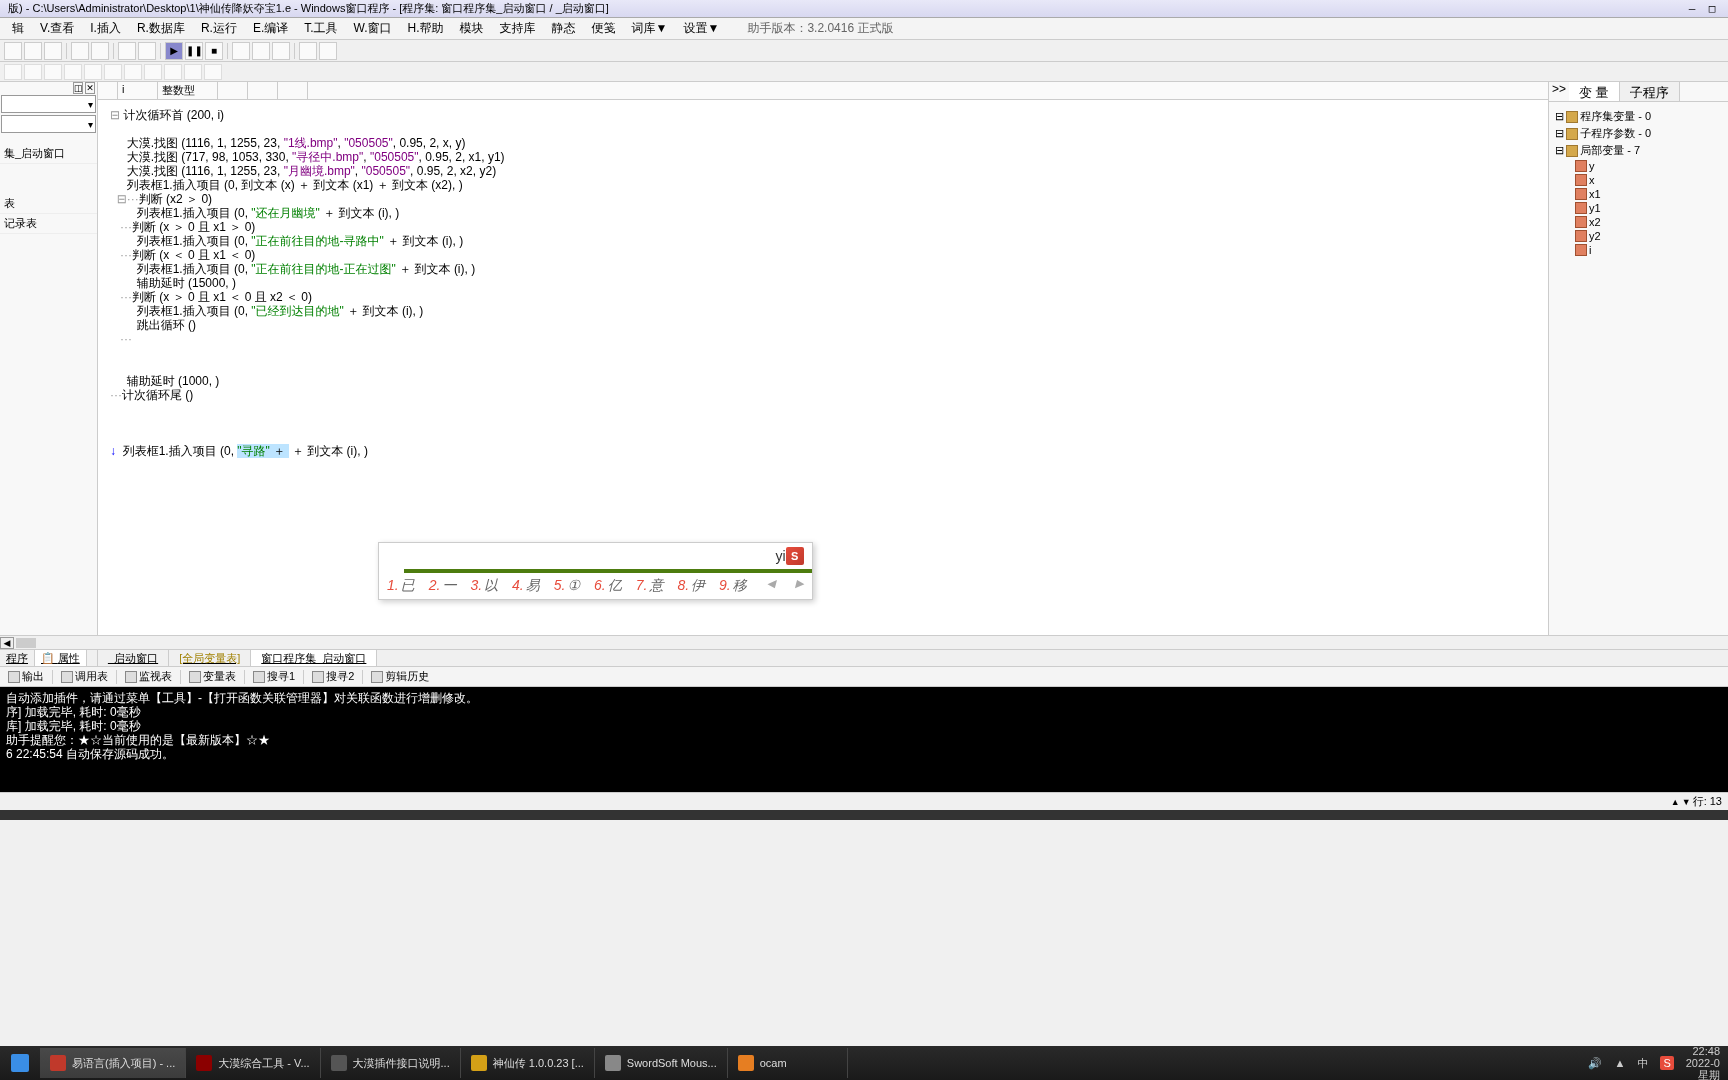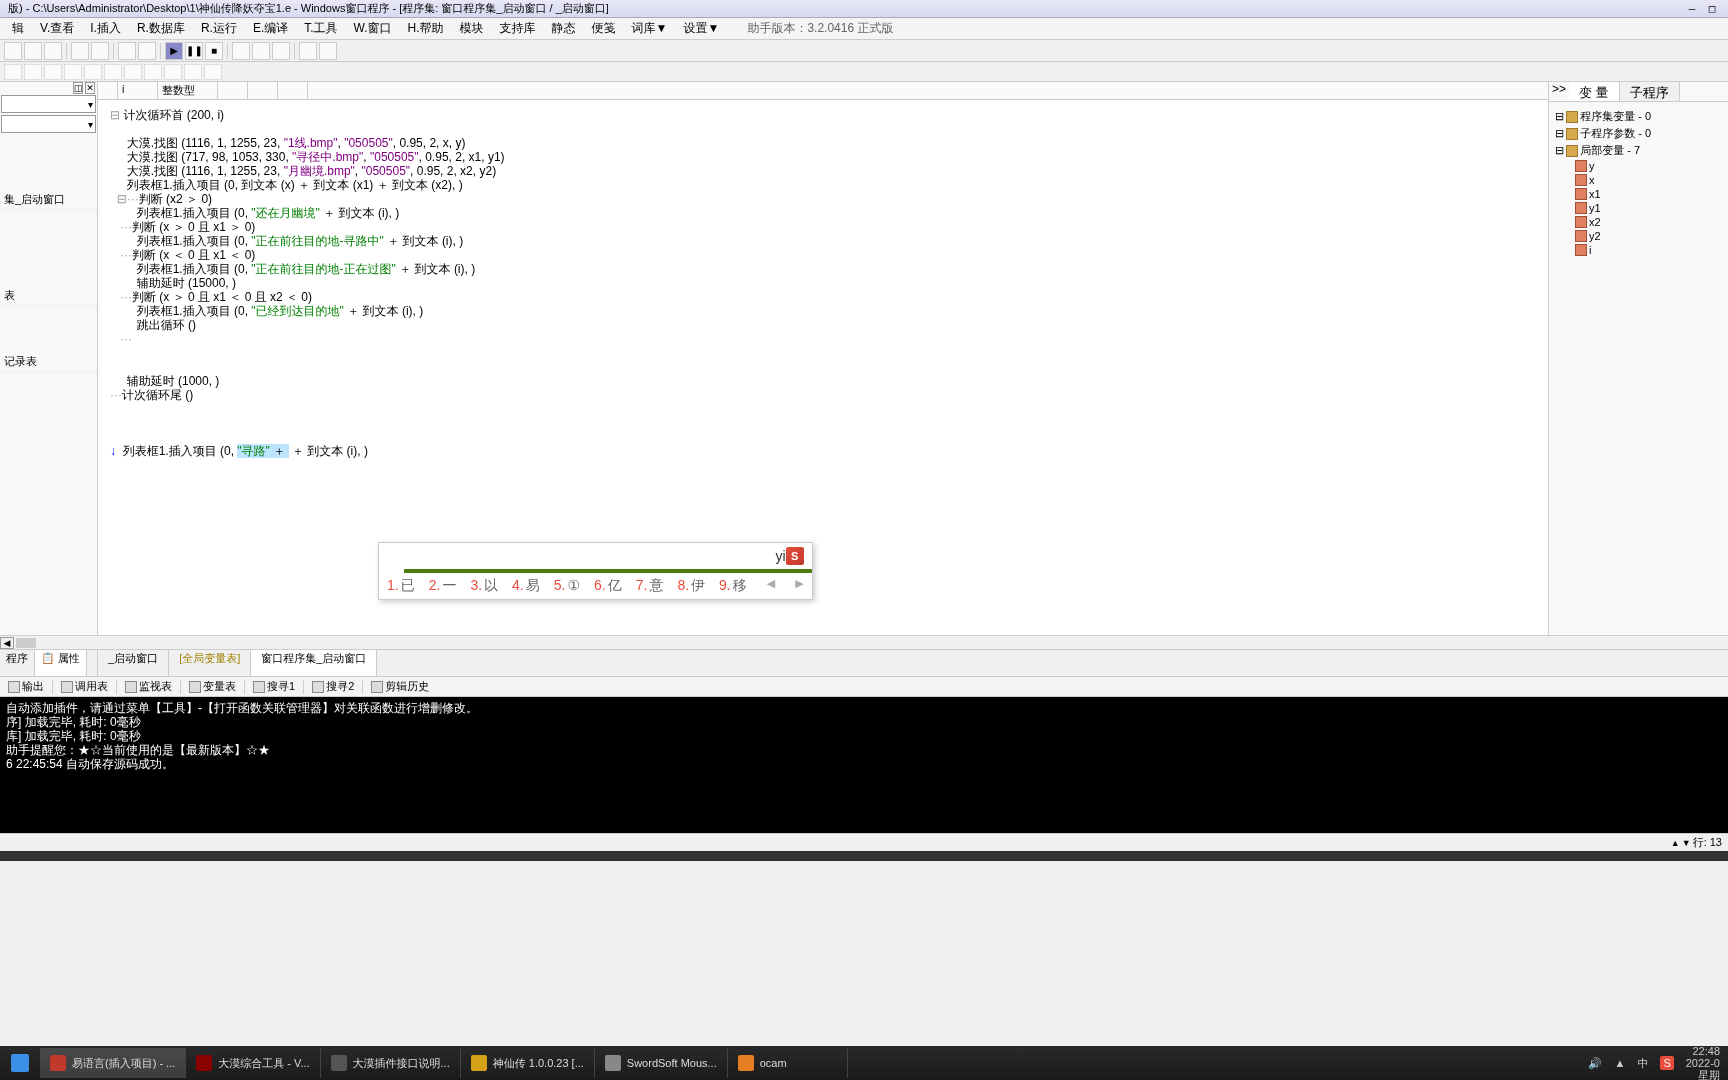--- a/index.html
+++ b/index.html
@@ -13,62 +13,62 @@
 .toolbar { background: #f0f0f0; height: 22px; display: flex; align-items: center; border-bottom: 1px solid #ccc; padding: 0 4px; gap: 2px; }
 .toolbar .btn { width: 18px; height: 18px; border: 1px solid #ccc; background: #fafafa; font-size: 10px; text-align: center; line-height: 16px; }
 .toolbar .sep { width: 1px; height: 16px; background: #ccc; margin: 0 2px; }
 .toolbar2 { background: #f0f0f0; height: 20px; display: flex; align-items: center; border-bottom: 1px solid #ccc; padding: 0 4px; gap: 2px; }
 .toolbar2 .btn { width: 18px; height: 16px; border: 1px solid #ddd; background: #fafafa; font-size: 9px; text-align: center; }
 .main-area { display: flex; height: 553px; }
 .left-panel { width: 98px; background: #f8f8f8; border-right: 1px solid #ccc; display: flex; flex-direction: column; }
 .left-panel .small-tabs { height: 12px; display: flex; justify-content: flex-end; font-size: 9px; gap: 2px; padding-right: 2px; }
 .left-panel .small-tabs span { width: 10px; border: 1px solid #999; text-align: center; line-height: 10px; }
 .left-panel .combo { height: 18px; border: 1px solid #999; margin: 1px; background: white; font-size: 10px; padding: 0 2px; display: flex; justify-content: space-between; align-items: center; }
-.left-panel .tree-item { padding: 2px 4px; font-size: 11px; border-bottom: 1px solid #eee; margin-top: 46px; }
+.left-panel .tree-item { padding: 2px 4px; font-size: 11px; border-bottom: 1px solid #eee; }
 .code-area { flex: 1; background: white; position: relative; overflow: hidden; }
 .var-table { height: 18px; display: flex; border-bottom: 1px solid #ccc; background: #fafafa; }
 .var-table .cell { border-right: 1px solid #ccc; padding: 1px 4px; font-size: 11px; }
 .code-content { padding: 8px 12px; font-family: "NSimSun", SimSun, monospace; font-size: 12px; line-height: 14px; position: relative; }
 .code-line { white-space: pre; color: #000; }
 .code-line .str { color: #800080; }
 .code-line .grn { color: #008000; }
 .code-line .dots { color: #999; }
 .ime-popup { position: absolute; top: 460px; left: 280px; background: white; border: 1px solid #ccc; box-shadow: 2px 2px 6px rgba(0,0,0,0.2); }
 .ime-input { padding: 4px 8px; font-size: 14px; color: #333; border-bottom: 4px solid #4d7c0f; display: flex; justify-content: flex-end; align-items: center; margin-left: 25px; }
 .ime-logo { width: 18px; height: 18px; background: linear-gradient(135deg,#e74c3c,#c0392b); color: white; font-size: 11px; text-align: center; line-height: 18px; border-radius: 2px; font-weight: bold; }
-.ime-candidates { padding: 4px 8px; display: flex; gap: 14px; font-size: 14px; }
+.ime-candidates { padding: 4px 8px; display: flex; gap: 14px; font-size: 14px; font-style: italic; }
 .ime-candidates .cand { color: #666; }
 .ime-candidates .cand .num { color: #e74c3c; margin-right: 2px; }
 .ime-candidates .nav { color: #aaa; font-size: 11px; margin-left: 6px; }
 .right-panel { width: 180px; background: #f8f8f8; border-left: 1px solid #ccc; }
 .right-tabs { height: 20px; display: flex; border-bottom: 1px solid #ccc; }
 .right-tabs .tab { padding: 2px 10px; border-right: 1px solid #ccc; font-size: 13px; background: #f0f0f0; }
 .right-tabs .tab.active { background: white; }
 .right-tabs .exp { width: 20px; text-align: center; }
 .right-tree { padding: 6px; font-size: 11px; }
 .right-tree .node { padding: 1px 0; display: flex; align-items: center; gap: 2px; }
 .right-tree .icon { width: 12px; height: 12px; display: inline-block; }
 .right-tree .icon.folder { background: #d4a84b; border: 1px solid #a07830; }
 .right-tree .icon.num { background: #e08060; border: 1px solid #a05030; }
 .right-tree .child { margin-left: 20px; }
-.bottom-tabs-row { height: 28px; background: #f0f0f0; display: flex; border-top: 1px solid #ccc; border-bottom: 1px solid #ccc; }
+.bottom-tabs-row { height: 18px; background: #f0f0f0; display: flex; border-top: 1px solid #ccc; border-bottom: 1px solid #ccc; text-decoration: underline; }
 .bottom-tabs-row .left-t { display: flex; width: 98px; border-right: 1px solid #ccc; }
 .bottom-tabs-row .left-t .t { padding: 1px 6px; border-right: 1px solid #ccc; font-size: 11px; }
 .bottom-tabs-row .left-t .t.active { background: white; }
 .bottom-tabs-row .right-t { display: flex; }
 .bottom-tabs-row .right-t .t { padding: 1px 10px; border-right: 1px solid #ccc; font-size: 11px; }
 .bottom-tabs-row .right-t .t.yellow { color: #a08000; }
 .scroll-strip { height: 14px; background: #f0f0f0; border-top: 1px solid #ccc; display: flex; align-items: center; }
 .scroll-strip .arr { width: 14px; text-align: center; font-size: 9px; border: 1px solid #999; }
 .scroll-strip .thumb { width: 20px; height: 10px; background: #ccc; margin-left: 2px; }
 .bottom-toolbar { height: 20px; background: #f4f4f4; border-bottom: 1px solid #ccc; display: flex; align-items: center; gap: 2px; padding: 0 4px; }
 .bottom-toolbar .bt { padding: 1px 4px; font-size: 11px; display: flex; align-items: center; gap: 2px; }
 .bottom-toolbar .bt .ic { width: 12px; height: 12px; border: 1px solid #888; background: #ddd; }
 .bottom-toolbar .sep { width: 1px; height: 14px; background: #ccc; margin: 0 2px; }
-.console { height: 136px; background: #000; color: #fff; font-family: NSimSun, monospace; font-size: 12px; padding: 4px 6px; line-height: 14px; }
+.console { height: 105px; background: #000; color: #fff; font-family: NSimSun, monospace; font-size: 12px; padding: 4px 6px; line-height: 14px; }
 .status-strip { height: 18px; background: #f0f0f0; border-top: 1px solid #ccc; display: flex; justify-content: flex-end; align-items: center; padding: 0 6px; font-size: 11px; gap: 2px; }
 .status-strip .arr { font-size: 9px; }
 .spacer { height: 10px; background: #333; }
 .taskbar { position: absolute; bottom: 0; left: 0; right: 0; height: 34px; background: linear-gradient(#2a2a2a, #1a1a1a); display: flex; align-items: center; }
 .taskbar .start { width: 40px; height: 34px; display: flex; align-items: center; justify-content: center; }
 .taskbar .start .orb { width: 18px; height: 18px; background: #3a8ee6; border-radius: 2px; }
 .taskbar .task { height: 30px; padding: 0 10px; display: flex; align-items: center; gap: 6px; color: #ddd; font-size: 11px; border-right: 1px solid #444; min-width: 120px; }
 .taskbar .task.active { background: rgba(255,255,255,0.15); }
 .taskbar .task .ti { width: 16px; height: 16px; border-radius: 2px; }
 .taskbar .tray { margin-left: auto; display: flex; align-items: center; gap: 12px; color: #ccc; font-size: 11px; padding-right: 8px; }

